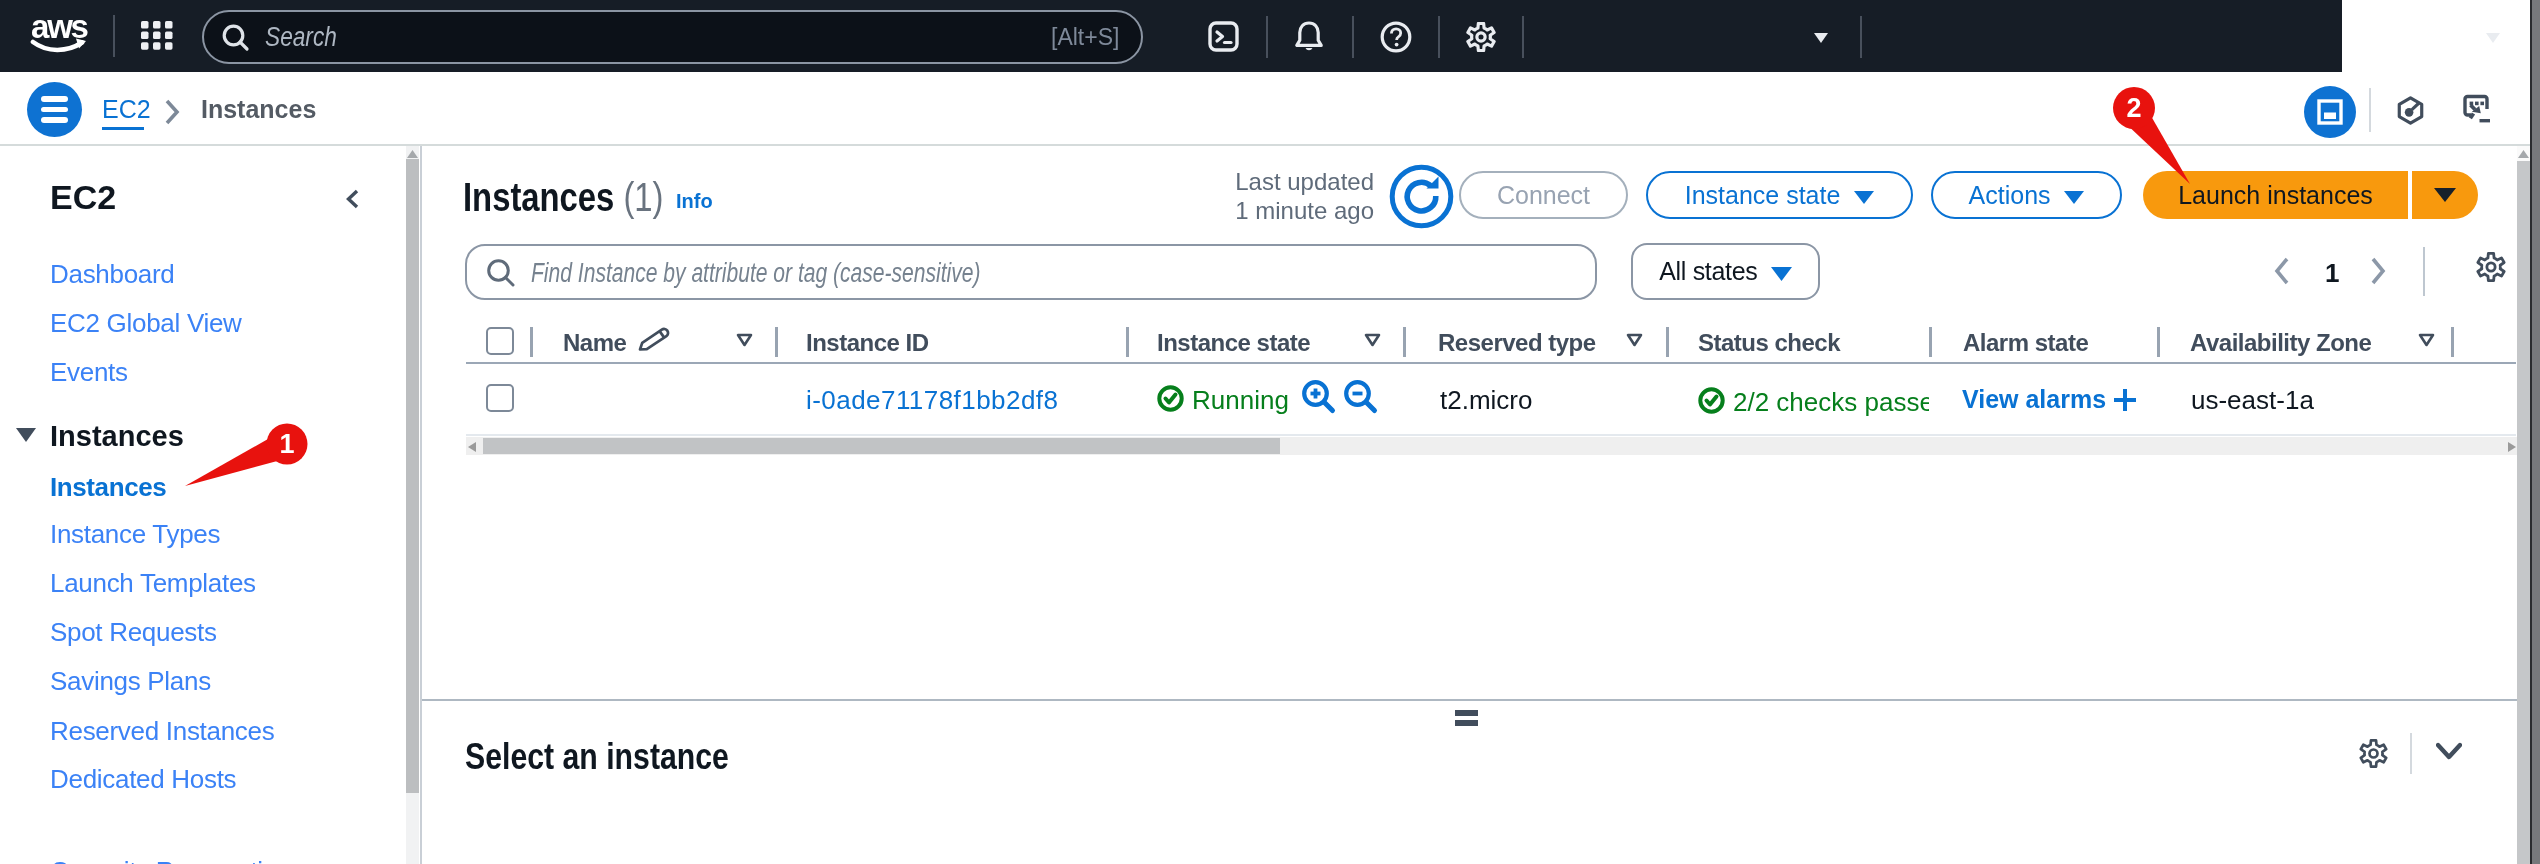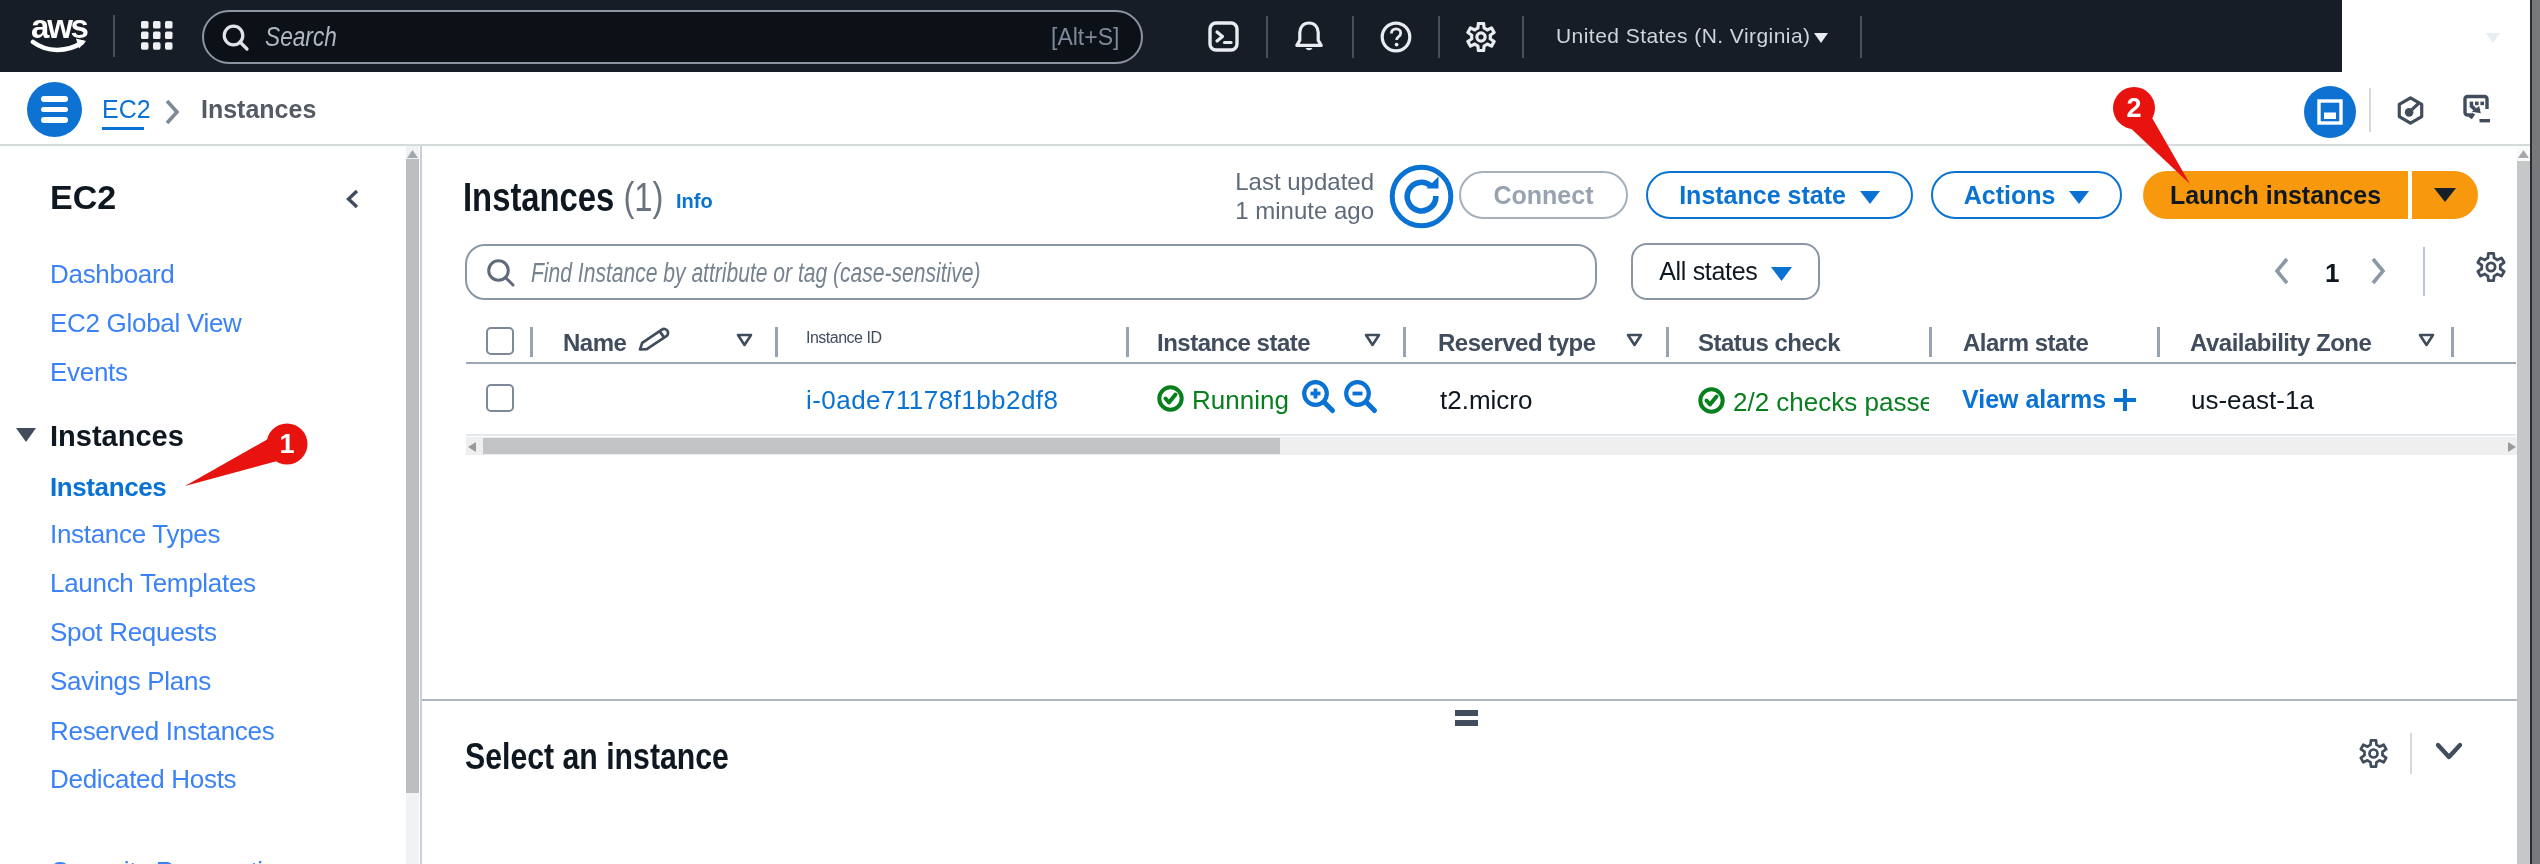--- a/index.html
+++ b/index.html
@@ -1,21 +1,21 @@
 <!DOCTYPE html>
 <html><head><meta charset="utf-8">
 <style>
 *{margin:0;padding:0;box-sizing:border-box}
 html,body{width:2540px;height:864px;overflow:hidden;background:#fff;font-family:"Liberation Sans",sans-serif}
 .ab{position:absolute}
 .topbar{left:0;top:0;width:2342px;height:72px;background:#161d26}
 .sep{width:2px;background:#48505c}
 .wsep{width:2px;background:#d4d9de}
 .ttext{color:#cfd5dd;font-size:21px;line-height:72px}
-.pill{border-radius:24px;height:48px;display:flex;align-items:center;justify-content:center;font-weight:bold;font-size:25px}
+.pill{border-radius:24px;height:48px;display:flex;align-items:center;justify-content:center;font-weight:normal;font-size:25px}
 .navitem{left:50px;color:#3b82f6;font-size:26px;letter-spacing:-.3px;white-space:nowrap}
 </style></head>
 <body>
 
 <div class="ab topbar">
 
   <svg class="ab" style="left:30px;top:15px" width="58" height="42" viewBox="0 0 58 42">
     <text x="1" y="23" font-family="Liberation Sans" font-weight="bold" font-size="33" fill="#fff" letter-spacing="-2.2">aws</text>
     <path d="M3 27 C 17 37.5, 37 37.5, 52 27.5" fill="none" stroke="#fff" stroke-width="4.6" stroke-linecap="round"></path>
     <path d="M46 23.5 L56 26 L49 33.5 Z" fill="#fff"></path>
@@ -62,21 +62,20 @@
     <path d="M11.4 12.6 c0-3 2-4.8 4.7-4.8 2.6 0 4.6 1.7 4.6 4.2 0 1.8-.9 3-2.3 3.9-1.3.8-1.7 1.4-1.7 2.6 v.6" fill="none" stroke="#e9ecf0" stroke-width="2.8"></path>
     <circle cx="16.6" cy="23.6" r="1.9" fill="#e9ecf0"></circle>
   </svg>
   <div class="ab sep" style="left:1438px;top:16px;height:42px"></div>
 
   <svg class="ab" style="left:1466px;top:22px" width="30" height="30" viewBox="0 0 32 32">
     <path d="M12.7 6.5 L13.2 1.5 L18.8 1.5 L19.3 6.5 L21.0 7.3 L22.6 8.5 L27.2 6.3 L30.0 11.2 L25.8 14.1 L26.0 16.0 L25.8 17.9 L30.0 20.8 L27.2 25.7 L22.6 23.5 L21.0 24.7 L19.3 25.5 L18.8 30.5 L13.2 30.5 L12.7 25.5 L11.0 24.7 L9.4 23.5 L4.8 25.7 L2.0 20.8 L6.2 17.9 L6.0 16.0 L6.2 14.1 L2.0 11.2 L4.8 6.3 L9.4 8.5 L11.0 7.3 Z" fill="none" stroke="#e9ecf0" stroke-width="3.4" stroke-linejoin="round"></path>
     <circle cx="16" cy="16" r="4.4" fill="none" stroke="#e9ecf0" stroke-width="3.4"></circle>
   </svg>
   <div class="ab sep" style="left:1522px;top:16px;height:42px"></div>
-  <div class="ab ttext" style="left:1556px;letter-spacing:.45px">United States (N. Virginia)</div>
   <svg class="ab" style="left:1814px;top:33px" width="14" height="10" viewBox="0 0 14 10">
       <path d="M0 0 h14 l-7 10 z" fill="#e9ecf0"></path>
     </svg>
   <div class="ab sep" style="left:1860px;top:16px;height:42px"></div>
   <svg class="ab" style="left:2486px;top:33px" width="14" height="10" viewBox="0 0 14 10">
       <path d="M0 0 h14 l-7 10 z" fill="#e9ecf0"></path>
     </svg>
 </div>
 
 <div class="ab" style="left:0;top:72px;width:2540px;height:74px;background:#fff;border-bottom:2px solid #d5dbdb"></div>
@@ -189,21 +188,21 @@
 <div class="ab" style="left:530px;top:327px;width:2.5px;height:30px;background:#98a3b1"></div>
 <div class="ab" style="left:563px;top:329px;font-size:24px;font-weight:bold;color:#414d5c;letter-spacing:-.5px;white-space:nowrap">Name</div>
 <svg class="ab" style="left:635px;top:326px" width="38" height="28" viewBox="0 0 38 28">
   <path d="M5 23.5 L7.2 16.8 L26.8 3.6 C28.6 2.4 31 2.8 32.3 4.6 C33.6 6.4 33.2 8.9 31.4 10.1 L11.8 23.2 L5 23.5 Z" fill="none" stroke="#414d5c" stroke-width="2.7" stroke-linejoin="round"></path>
   <line x1="24.6" y1="5.1" x2="29.2" y2="11.6" stroke="#414d5c" stroke-width="2.7"></line>
 </svg>
 <svg class="ab" style="left:736px;top:333px" width="17" height="14" viewBox="0 0 17 14">
     <path d="M2 2 h13 l-6.5 10 z" fill="none" stroke="#414d5c" stroke-width="2.6" stroke-linejoin="round"></path>
   </svg>
 <div class="ab" style="left:775px;top:327px;width:2.5px;height:30px;background:#98a3b1"></div>
-<div class="ab" style="left:806px;top:329px;font-size:16px;font-weight:normal;color:#414d5c;letter-spacing:-.5px;white-space:nowrap">Instance ID</div>
+<div class="ab" style="left:806px;top:329px;font-size:24px;font-weight:bold;color:#414d5c;letter-spacing:-.5px;white-space:nowrap">Instance ID</div>
 <div class="ab" style="left:1126px;top:327px;width:2.5px;height:30px;background:#98a3b1"></div>
 <div class="ab" style="left:1157px;top:329px;font-size:24px;font-weight:bold;color:#414d5c;letter-spacing:-.5px;white-space:nowrap">Instance state</div>
 <svg class="ab" style="left:1364px;top:333px" width="17" height="14" viewBox="0 0 17 14">
     <path d="M2 2 h13 l-6.5 10 z" fill="none" stroke="#414d5c" stroke-width="2.6" stroke-linejoin="round"></path>
   </svg>
 <div class="ab" style="left:1403px;top:327px;width:2.5px;height:30px;background:#98a3b1"></div>
 <div class="ab" style="left:1438px;top:329px;font-size:24px;font-weight:bold;color:#414d5c;letter-spacing:-.5px;white-space:nowrap">Reserved type</div>
 <svg class="ab" style="left:1626px;top:333px" width="17" height="14" viewBox="0 0 17 14">
     <path d="M2 2 h13 l-6.5 10 z" fill="none" stroke="#414d5c" stroke-width="2.6" stroke-linejoin="round"></path>
   </svg>

